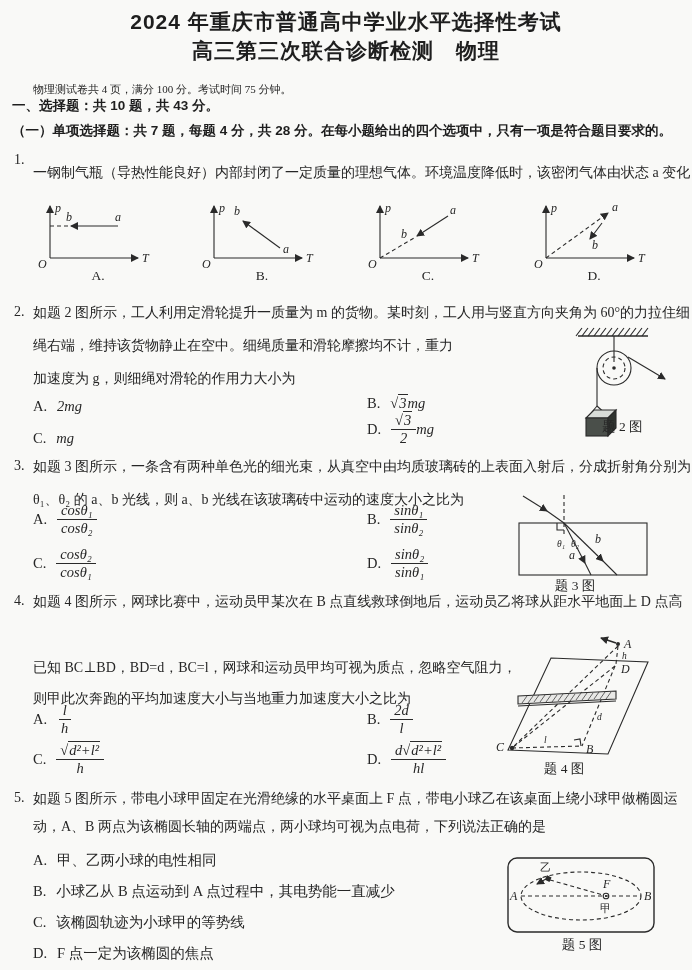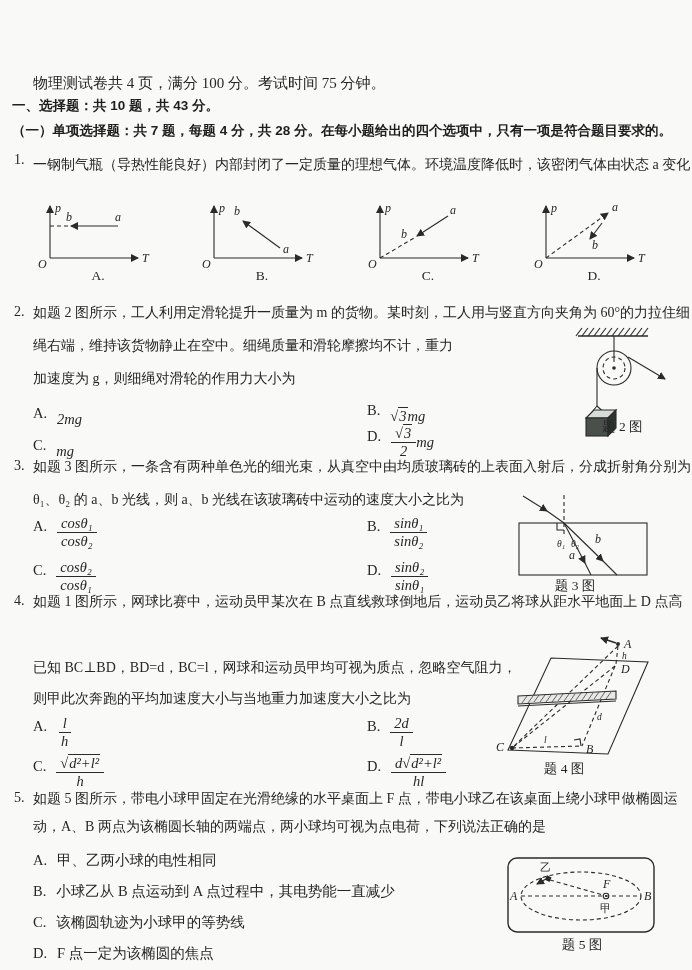--- a/index.html
+++ b/index.html
@@ -2,27 +2,27 @@
 <html><head>
 <meta charset="utf-8">
 <style>
   html,body{margin:0;padding:0;}
   body{background:#e9e9e7;}
   .page{position:relative;width:692px;height:970px;margin:0 auto;background:#f9f9f7;
         font-family:"Liberation Serif","DejaVu Serif",serif;color:#262626;overflow:hidden;}
   .abs{position:absolute;white-space:nowrap;}
   .title{width:100%;text-align:center;font-family:"Liberation Sans","DejaVu Sans",sans-serif;
          font-weight:bold;font-size:21px;color:#1e1e1e;letter-spacing:1px;}
-  .note{font-size:15px;}
+  .note{font-size:11px;margin-top:8px;}
   .sec{font-family:"Liberation Sans","DejaVu Sans",sans-serif;font-weight:bold;font-size:13.5px;color:#1e1e1e;}
   .qnum{font-size:14px;}
   .tline{font-size:14px;}
   .opt{position:absolute;display:flex;align-items:center;font-size:14.5px;white-space:nowrap;}
   .opt .lab{margin-right:10px;}
-  .formula{font-style:italic;margin-top:13px;}
+  .formula{font-style:italic;}
   .frac{display:inline-flex;flex-direction:column;align-items:center;line-height:17px;vertical-align:middle;}
   .frac .num{padding:0 4px;border-bottom:1px solid #2a2a2a;}
   .frac .den{padding:0 4px;}
   .sqrt{white-space:nowrap;}
   .sqrt .rsym{font-style:normal;}
   .sqrt .rad{border-top:1px solid #2a2a2a;padding:0 1px;}
   .graphbox{position:absolute;width:128px;text-align:center;}
   .graphbox .glabel{font-size:13.5px;margin-top:-2px;}
   .figcap{font-size:13.5px;text-align:center;}
   svg{display:block;}
@@ -40,26 +40,28 @@
 <div class="page">
 
   <svg width="0" height="0" style="position:absolute">
     <defs>
       <marker id="arr" viewBox="0 0 8 8" refX="7" refY="4" markerWidth="8" markerHeight="8" markerUnits="userSpaceOnUse" orient="auto-start-reverse">
         <path d="M0,0 L8,4 L0,8 z" style="fill:#2a2a2a;stroke:none"></path>
       </marker>
     </defs>
   </svg>
 
+  <div class="abs title" style="top:8px;left:0">2024 年重庆市普通高中学业水平选择性考试</div>
+  <div class="abs title" style="top:37px;left:0">高三第三次联合诊断检测　物理</div>
   <div class="abs note" style="top:74px;left:33px">物理测试卷共 4 页，满分 100 分。考试时间 75 分钟。</div>
   <div class="abs sec" style="top:97px;left:12px">一、选择题：共 10 题，共 43 分。</div>
   <div class="abs sec" style="top:122px;left:12px">（一）单项选择题：共 7 题，每题 4 分，共 28 分。在每小题给出的四个选项中，只有一项是符合题目要求的。</div>
 
   <div class="abs qnum" style="top:152px;left:14px">1.</div>
-  <div class="abs tline" style="top:156px;left:33px">一钢制气瓶（导热性能良好）内部封闭了一定质量的理想气体。环境温度降低时，该密闭气体由状态 a 变化</div>
+  <div class="abs tline" style="top:164px;left:33px">一钢制气瓶（导热性能良好）内部封闭了一定质量的理想气体。环境温度降低时，该密闭气体由状态 a 变化</div>
 
   <div class="graphbox" style="top:198px;left:34px">
     <svg width="124" height="72" viewBox="0 0 124 72">
       <line x1="16" y1="60" x2="16" y2="8" marker-end="url(#arr)"></line>
       <line x1="16" y1="60" x2="104" y2="60" marker-end="url(#arr)"></line>
       <text class="var" x="21" y="14">p</text>
       <text class="var" x="108" y="64">T</text>
       <text class="var" x="4" y="70">O</text>
       <line x1="84" y1="28" x2="37" y2="28" marker-end="url(#arr)"></line>
       <line class="dash" x1="16" y1="28" x2="34" y2="28"></line>
@@ -204,21 +206,21 @@
       <line x1="98" y1="74" x2="112" y2="88"></line>
       <text class="small" x="52" y="60">θ₁</text>
       <text class="small" x="66" y="60">θ₂</text>
       <text class="var" x="64" y="72">a</text>
       <text class="var" x="90" y="56">b</text>
     </svg>
     <div class="figcap" style="width:140px">题 3 图</div>
   </div>
 
   <div class="abs qnum" style="top:593px;left:14px">4.</div>
-  <div class="abs tline" style="top:593px;left:33px">如题 1 图所示，网球比赛中，运动员甲某次在 B 点直线救球倒地后，运动员乙将球从距水平地面上 D 点高</div>
+  <div class="abs tline" style="top:593px;left:33px">如题 4 图所示，网球比赛中，运动员甲某次在 B 点直线救球倒地后，运动员乙将球从距水平地面上 D 点高</div>
   <div class="abs tline" style="top:659px;left:33px">已知 BC⊥BD，BD=d，BC=l，网球和运动员甲均可视为质点，忽略空气阻力，</div>
   <div class="abs tline" style="top:690px;left:33px">则甲此次奔跑的平均加速度大小与当地重力加速度大小之比为</div>
 
   <div class="opt" style="top:702px;left:33px">
     <span class="lab">A.</span>
     <span class="formula frac">
         <span class="num">l</span>
         <span class="den">h</span>
       </span>
   </div>

